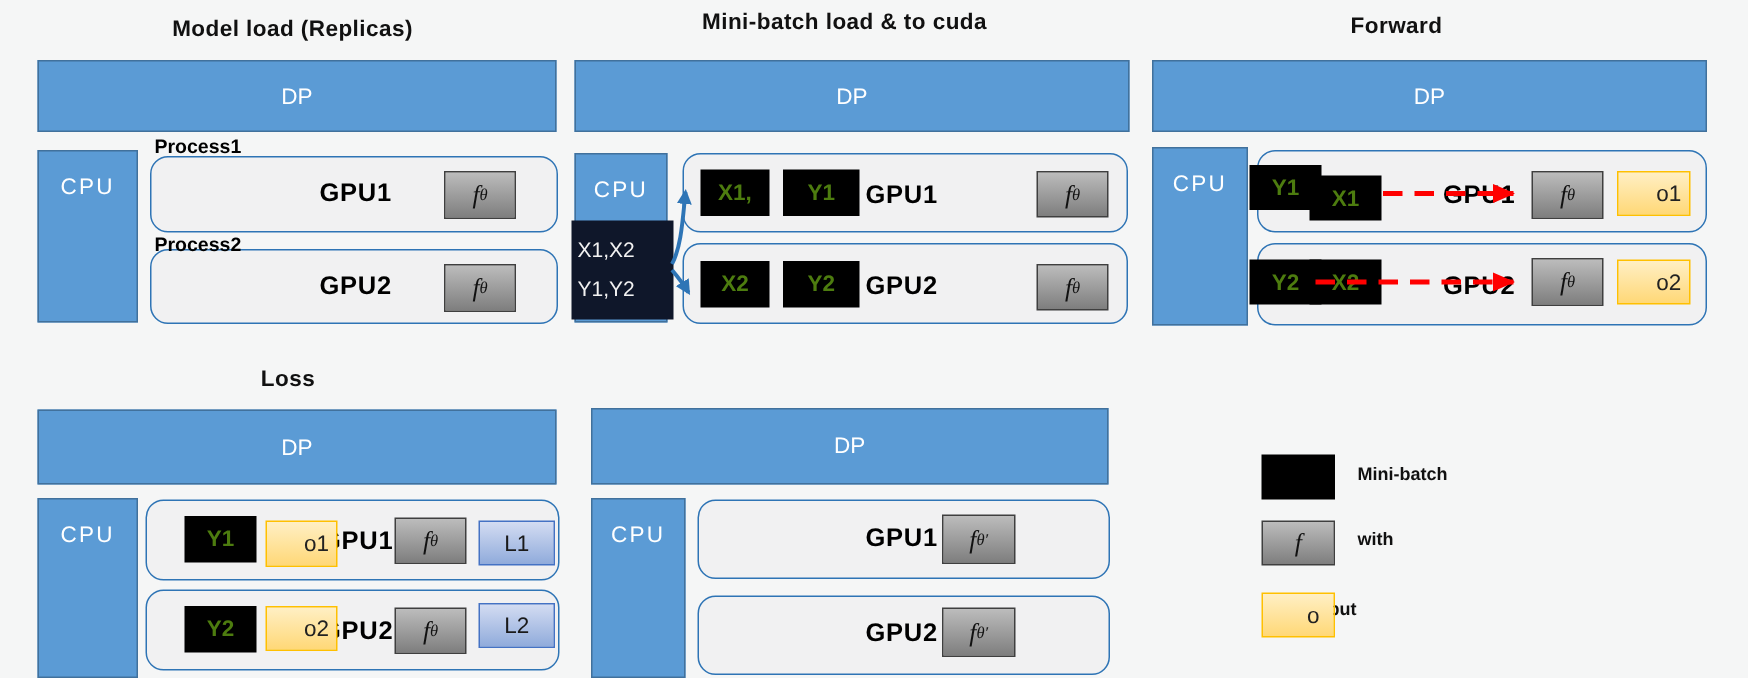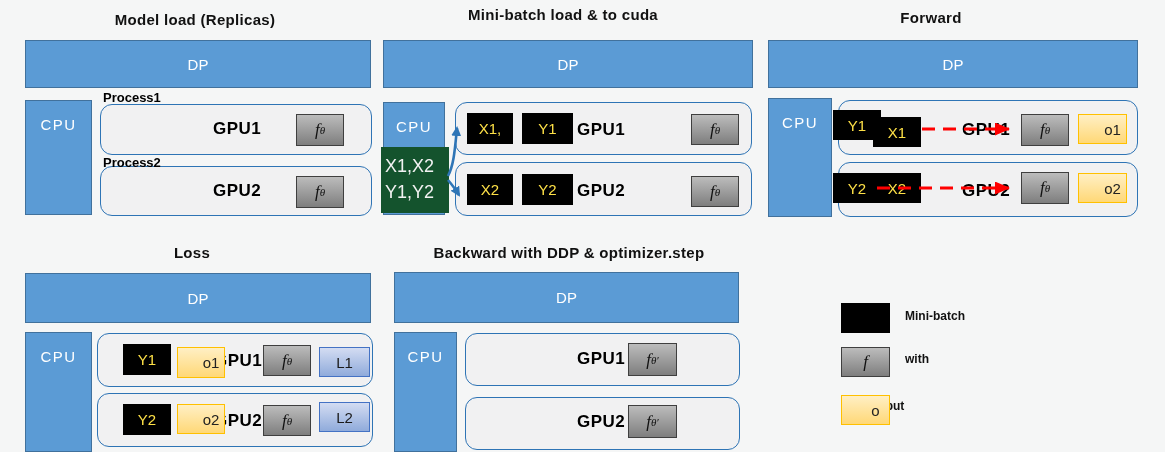--- a/index.html
+++ b/index.html
@@ -15,28 +15,28 @@
   .dp{position:absolute;background:var(--blue);border:1px solid var(--blue-dark);
     color:#fff;font-size:15px;display:flex;align-items:center;justify-content:center;box-sizing:border-box;}
   .cpu{position:absolute;background:var(--blue);border:1px solid var(--blue-dark);
     color:#fff;font-size:15px;letter-spacing:1.5px;text-align:center;padding-top:15px;box-sizing:border-box;z-index:1;}
   .gpu-box{position:absolute;background:var(--box-fill);border:1.6px solid var(--box-border);
     border-radius:12px;box-sizing:border-box;}
   .gpu-label{position:absolute;font-size:17px;font-weight:600;color:#000;letter-spacing:.5px;z-index:1;white-space:nowrap;}
   .process-label{position:absolute;font-size:13px;font-weight:700;color:#000;z-index:2;white-space:nowrap;}
   .chip{position:absolute;width:48px;height:31px;box-sizing:border-box;display:flex;
     align-items:center;justify-content:center;font-size:15px;z-index:2;}
-  .chip.black{background:#000;color:#fde047;}
+  .chip.black{background:#000;color:#4d7c0f;font-weight:bold;}
   .chip.model{background:linear-gradient(#BCBCBC,#7E7E7E);border:1.4px solid var(--model-border);
     font-family:"Liberation Serif",serif;font-style:italic;font-size:17px;color:#111;z-index:3;}
   .chip.model sub{font-size:11px;line-height:0;}
   .chip.output{background:linear-gradient(#FFEFC4,#FFD877);border:1.4px solid var(--output-border);
     color:#222;z-index:3;padding-left:20px;}
   .chip.loss{background:linear-gradient(#D3DCF2,#90ABDB);border:1.4px solid var(--loss-border);color:#1a1a1a;}
-  .stack-box{position:absolute;background:#14532d;color:#F2F2F2;font-size:18px;line-height:26px;
+  .stack-box{position:absolute;background:#0f172a;color:#F2F2F2;font-size:14px;line-height:26px;
     padding:6px 0 0 4px;box-sizing:border-box;z-index:3;}
   .legend-label{position:absolute;font-size:12px;font-weight:700;color:#111;white-space:nowrap;}
   svg.overlay{position:absolute;overflow:visible;}
 </style>
 </head>
 <body>
 
 <div id="canvas">
 
   <div class="panel-title" style="left:195px;top:11px">Model load (Replicas)</div>
@@ -184,21 +184,20 @@
       <span>o2</span>
     </div>
   <div class="chip model" style="left:263px;top:405px;height:31px">
     <span>f</span>
       <sub>θ</sub>
   </div>
   <div class="chip loss" style="left:319px;top:402px;width:51px;height:30px">
       <span>L2</span>
     </div>
 
-  <div class="panel-title" style="left:569px;top:244px">Backward with DDP &amp; optimizer.step</div>
   <div class="dp" style="left:394px;top:272px;width:345px;height:51px">
     <span>DP</span>
   </div>
   <div class="cpu" style="left:394px;top:332px;width:63px;height:120px">
     <span>CPU</span>
   </div>
   <div class="gpu-box" style="left:465px;top:333px;width:275px;height:53px"></div>
   <div class="gpu-label" style="left:577px;top:349px">GPU1</div>
   <div class="chip model" style="left:628px;top:343px;width:49px;height:33px">
     <span>f</span>

